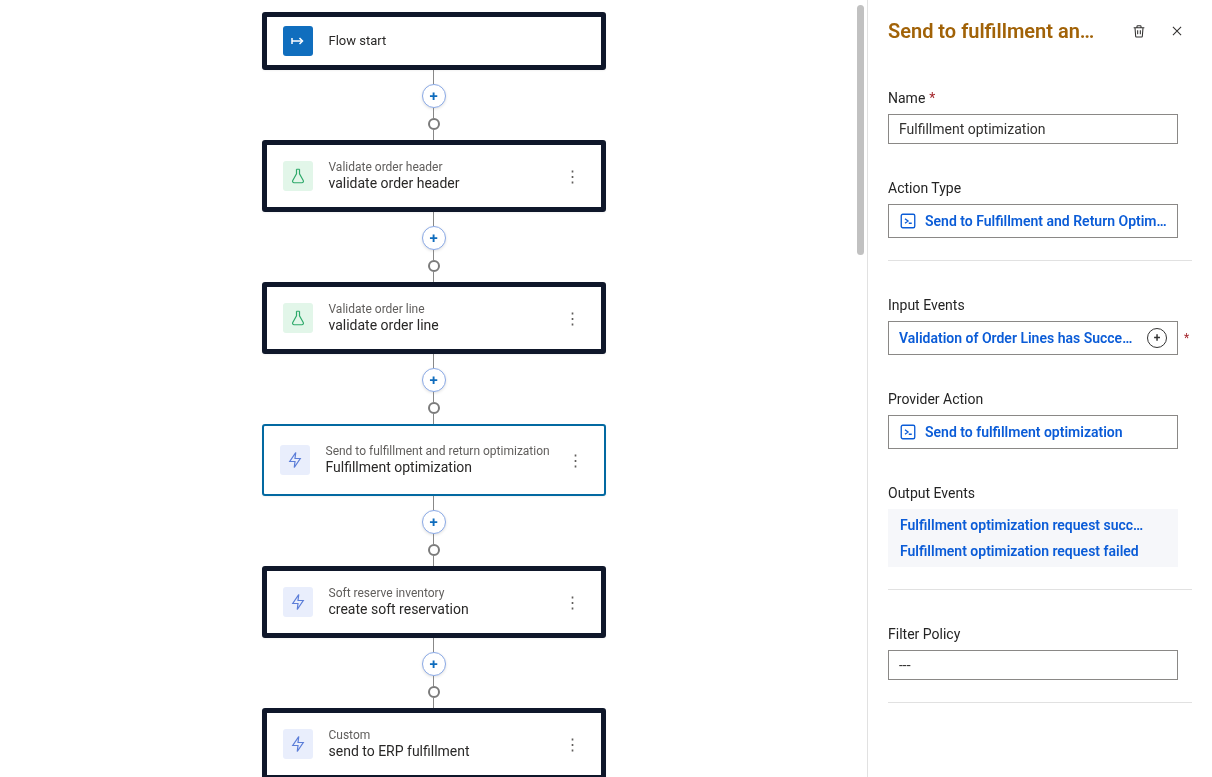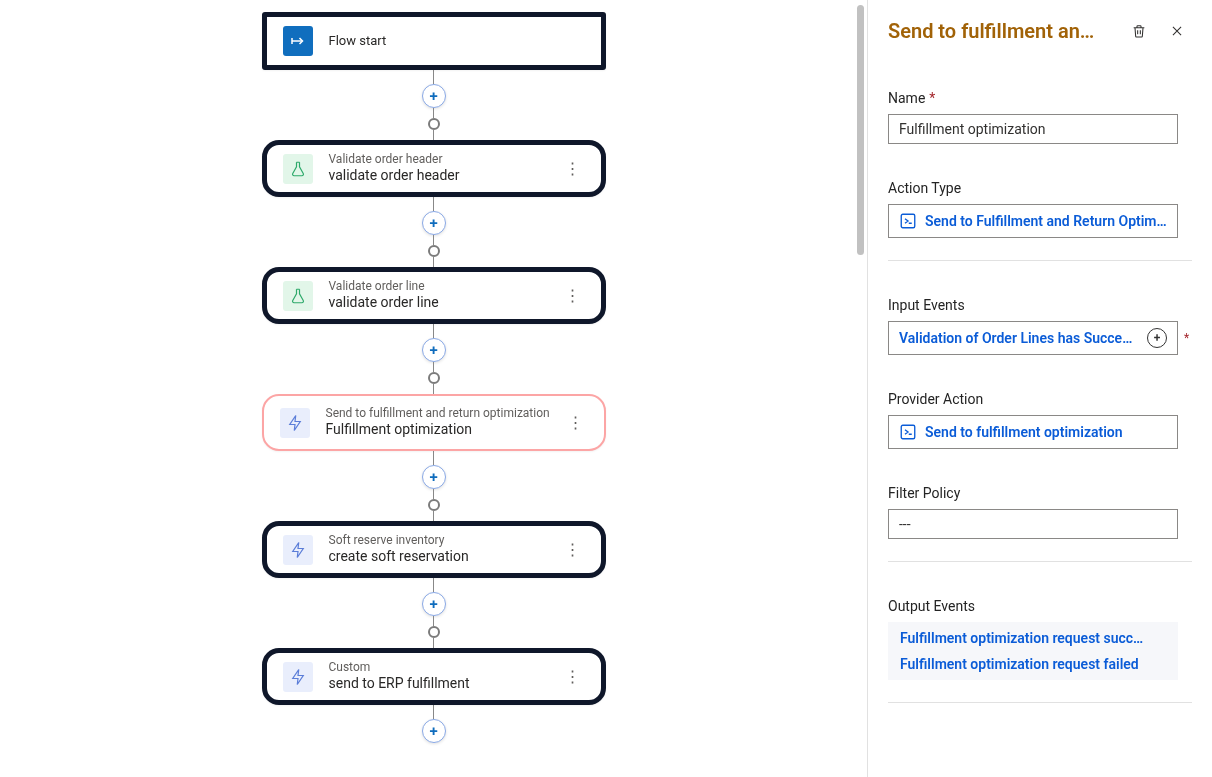--- a/index.html
+++ b/index.html
@@ -40,22 +40,22 @@
       width: 344px;
       background: #fff;
       border: 5px solid #0f172a;
       border-radius: 3px;
       display: flex;
       align-items: center;
       position: relative;
       box-shadow: 0 1px 2px rgba(0,0,0,0.05);
     }
     .node.trigger { height: 58px; padding: 0 16px; }
-    .node.action { height: 57px; padding: 0 16px; border-radius: 17px; }
-    .node.selected { border: 2px solid #fca5a5; }
+    .node.action { height: 72px; padding: 0 16px; }
+    .node.selected { border: 2px solid #0369a1; }
     .node-icon {
       width: 30px; height: 30px;
       border-radius: 3px;
       display: flex; align-items: center; justify-content: center;
       margin-right: 16px;
       flex-shrink: 0;
     }
     .icon-start { background: #106ebe; color: #fff; }
     .icon-validate { background: #e2f6e9; color: #2da96a; }
     .icon-send { background: #e9eefc; color: #5b7dd8; }
@@ -366,32 +366,32 @@
         <svg class="svgicon" viewBox="0 0 24 24" fill="none" stroke="currentColor" stroke-width="1.8">
           <rect x="3" y="3" width="18" height="18" rx="2"></rect>
           <path d="M8 9l4 3-4 3M13 15h4"></path>
         </svg>
         <span class="txt">Send to fulfillment optimization</span>
       </div>
     </div>
 
     <div class="section">
       <div class="label">
-          <span>Filter Policy</span>
-        </div>
-      <input class="text-input" value="---" style="">
-      <hr class="divider">
-    </div>
-
-    <div class="section">
-      <div class="label">
           <span>Output Events</span>
         </div>
       <div class="output-list">
         <div class="output-item">Fulfillment optimization request succ…</div>
         <div class="output-item">Fulfillment optimization request failed</div>
       </div>
       <hr class="divider">
     </div>
 
+    <div class="section">
+      <div class="label">
+          <span>Filter Policy</span>
+        </div>
+      <input class="text-input" value="---" style="">
+      <hr class="divider">
+    </div>
+
 
   </div>
 </div>
 
 </body></html>

